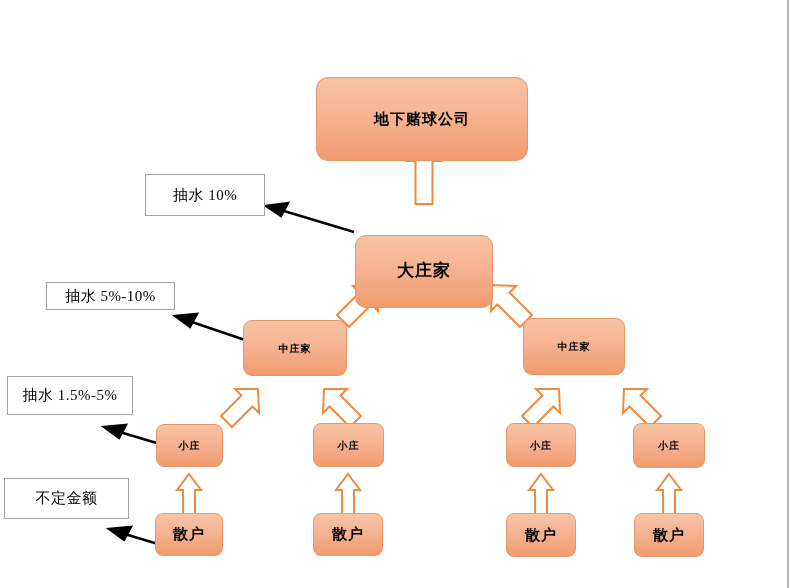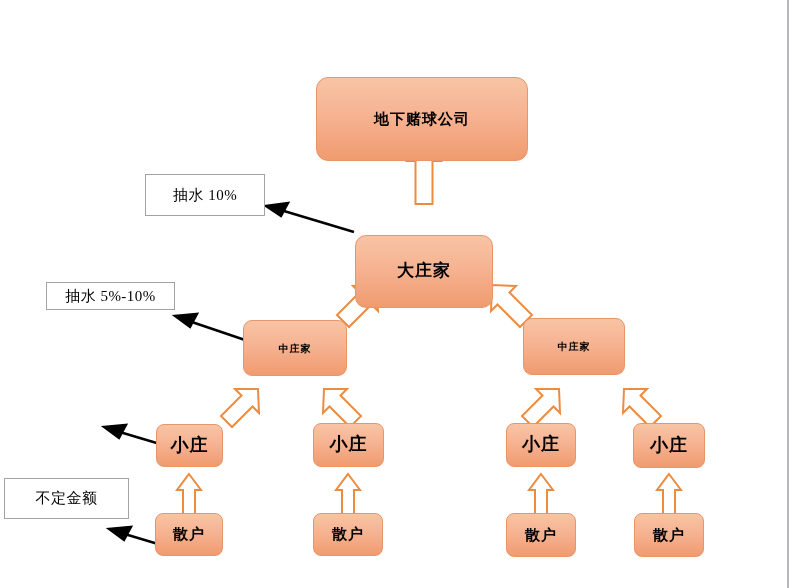--- a/index.html
+++ b/index.html
@@ -35,21 +35,21 @@
     justify-content: center;
     color: #000000;
     font-weight: bold;
     letter-spacing: 1px;
     text-align: center;
     line-height: 1.1;
   }
   .node.lvl1 { font-size: 15px; border-radius: 12px; }
   .node.lvl2 { font-size: 17px; border-radius: 11px; margin-top: 32px; }
   .node.lvl3 { font-size: 10px; border-radius: 9px; }
-  .node.lvl4 { font-size: 18px; border-radius: 8px; }
+  .node.lvl4 { font-size: 10px; border-radius: 8px; }
   .node.lvl5 { font-size: 15px; border-radius: 8px; justify-content: center; }
 
   
   .label-box {
     position: absolute;
     box-sizing: border-box;
     border: 1px solid #a3a3a3;
     background: #ffffff;
     display: flex;
     align-items: center;
@@ -173,20 +173,23 @@
   </div>
 
   <div class="label-box" style="left:145px; top:174px; width:120px; height:42px;">
     <span>抽水 10%</span>
   </div>
 
   <div class="label-box" style="left:46px; top:282px; width:129px; height:28px;">
     <span>抽水 5%-10%</span>
   </div>
 
+  <div class="label-box" style="left:7px; top:376px; width:126px; height:39px;">
+    <span>抽水 1.5%-5%</span>
+  </div>
 
   <div class="label-box" style="left:4px; top:478px; width:125px; height:41px;">
     <span>不定金额</span>
   </div>
 
   <div class="page-edge" style="left:787px;"></div>
 
 </div>
 
 </body></html>

